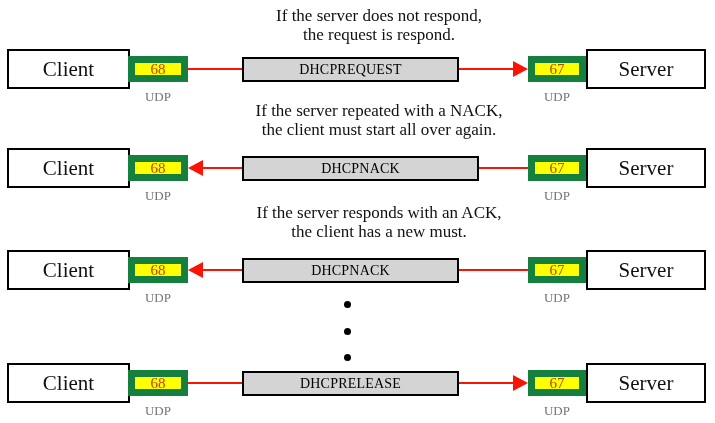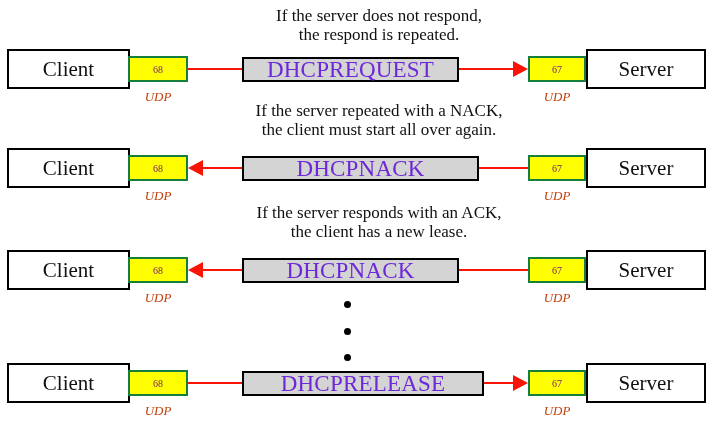--- a/index.html
+++ b/index.html
@@ -10,45 +10,45 @@
   .caption{position:absolute;text-align:center;line-height:1.12;
            font-size:17px;color:#111;white-space:nowrap;}
   .caption .ln{display:block;padding-left:43px;}
 
   .row{position:absolute;left:0;width:715px;height:42px;}
 
   .endbox{position:absolute;box-sizing:border-box;background:#ffffff;
           border:2px solid #000;display:flex;align-items:center;
           justify-content:center;font-size:21px;color:#111;}
   .portbox{position:absolute;box-sizing:border-box;background:#ffff00;
-           border:2px solid #15803d;display:flex;align-items:center;
-           justify-content:center;font-size:10px;color:#701a75;z-index:3;}
+           border:7px solid #15803d;display:flex;align-items:center;
+           justify-content:center;font-size:15px;color:#c2410c;z-index:3;}
   .msgbox{position:absolute;box-sizing:border-box;background:#d4d4d4;
           border:2px solid #000;display:flex;align-items:center;
-          justify-content:center;font-size:23px;color:#6d28d9;z-index:2;
+          justify-content:center;font-size:14px;color:#000000;z-index:2;
           letter-spacing:.2px;}
-  .udp{position:absolute;font-size:13px;color:#c2410c;text-align:center;font-style:italic;}
+  .udp{position:absolute;font-size:13px;color:#737373;text-align:center;}
 
   .wire{position:absolute;height:2px;background:#fa1405;z-index:1;}
   .head{position:absolute;width:0;height:0;z-index:4;}
   .head.right{border-top:8px solid transparent;border-bottom:8px solid transparent;
               border-left:15px solid #fa1405;}
   .head.left{border-top:8px solid transparent;border-bottom:8px solid transparent;
              border-right:15px solid #fa1405;}
 
   .dot{position:absolute;width:7px;height:7px;border-radius:50%;background:#000;}
 </style>
 </head>
 <body>
 
 <div id="stage">
 
   <div class="caption" style="left:0;top:6px;width:715px;">
     <span class="ln">If the server does not respond,</span>
-    <span class="ln">the respond is repeated.</span>
+    <span class="ln">the request is respond.</span>
   </div>
 
   <div class="row" style="top:49px;">
     <div class="endbox" style="left:7px;top:0;width:123px;height:40px;">
       <span>Client</span>
     </div>
     <div class="portbox" style="left:128px;top:7px;width:60px;height:26px;">
       <span>68</span>
     </div>
     <div class="wire" style="left:188px;top:19px;width:56px;"></div>
@@ -98,21 +98,21 @@
     <div class="udp" style="left:128px;top:40px;width:60px;">
       <span>UDP</span>
     </div>
     <div class="udp" style="left:528px;top:40px;width:58px;">
       <span>UDP</span>
     </div>
   </div>
 
   <div class="caption" style="left:0;top:203px;width:715px;">
     <span class="ln">If the server responds with an ACK,</span>
-    <span class="ln">the client has a new lease.</span>
+    <span class="ln">the client has a new must.</span>
   </div>
 
   <div class="row" style="top:250px;">
     <div class="endbox" style="left:7px;top:0;width:123px;height:40px;">
       <span>Client</span>
     </div>
     <div class="portbox" style="left:128px;top:7px;width:60px;height:26px;">
       <span>68</span>
     </div>
     <div class="head left" style="left:188px;top:12px;"></div>
@@ -142,21 +142,21 @@
   </div>
 
   <div class="row" style="top:363px;">
     <div class="endbox" style="left:7px;top:0;width:123px;height:40px;">
       <span>Client</span>
     </div>
     <div class="portbox" style="left:128px;top:7px;width:60px;height:26px;">
       <span>68</span>
     </div>
     <div class="wire" style="left:188px;top:19px;width:56px;"></div>
-    <div class="msgbox" style="left:242px;top:8px;width:242px;height:25px;">
+    <div class="msgbox" style="left:242px;top:8px;width:217px;height:25px;">
       <span>DHCPRELEASE</span>
     </div>
     <div class="wire" style="left:459px;top:19px;width:56px;"></div>
     <div class="head right" style="left:513px;top:12px;"></div>
     <div class="portbox" style="left:528px;top:7px;width:58px;height:26px;">
       <span>67</span>
     </div>
     <div class="endbox" style="left:586px;top:0;width:120px;height:40px;">
       <span>Server</span>
     </div>

